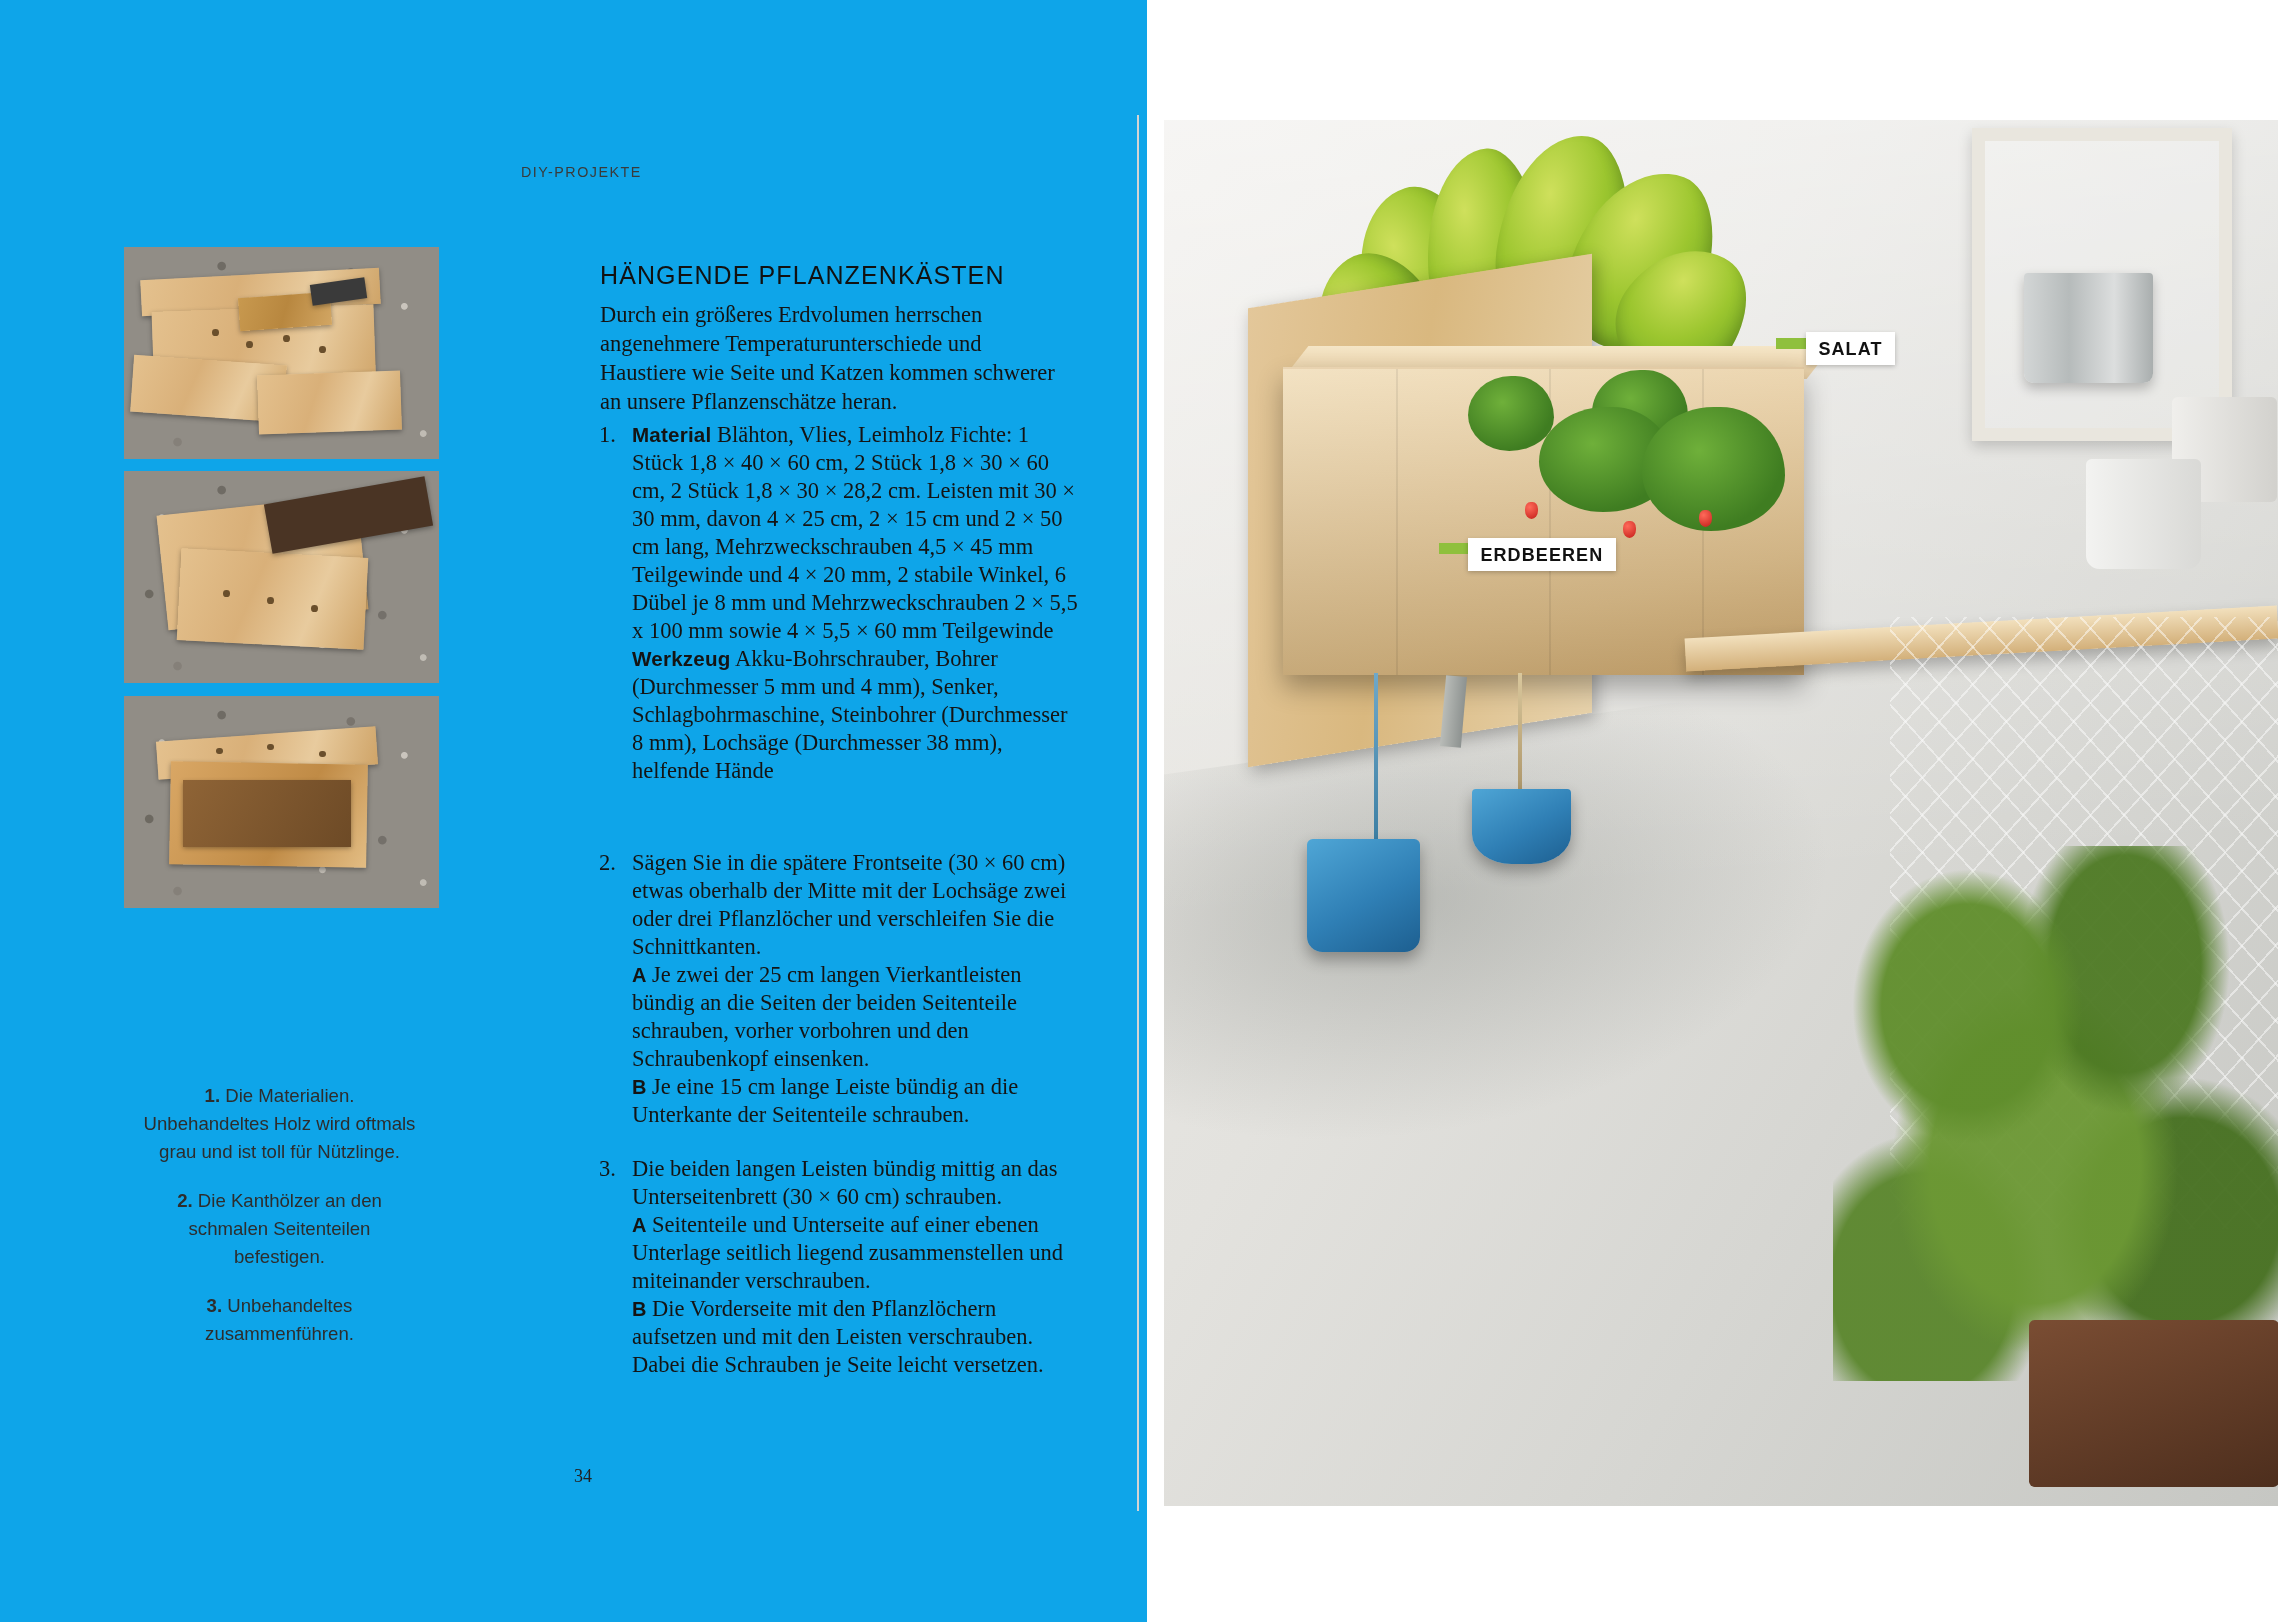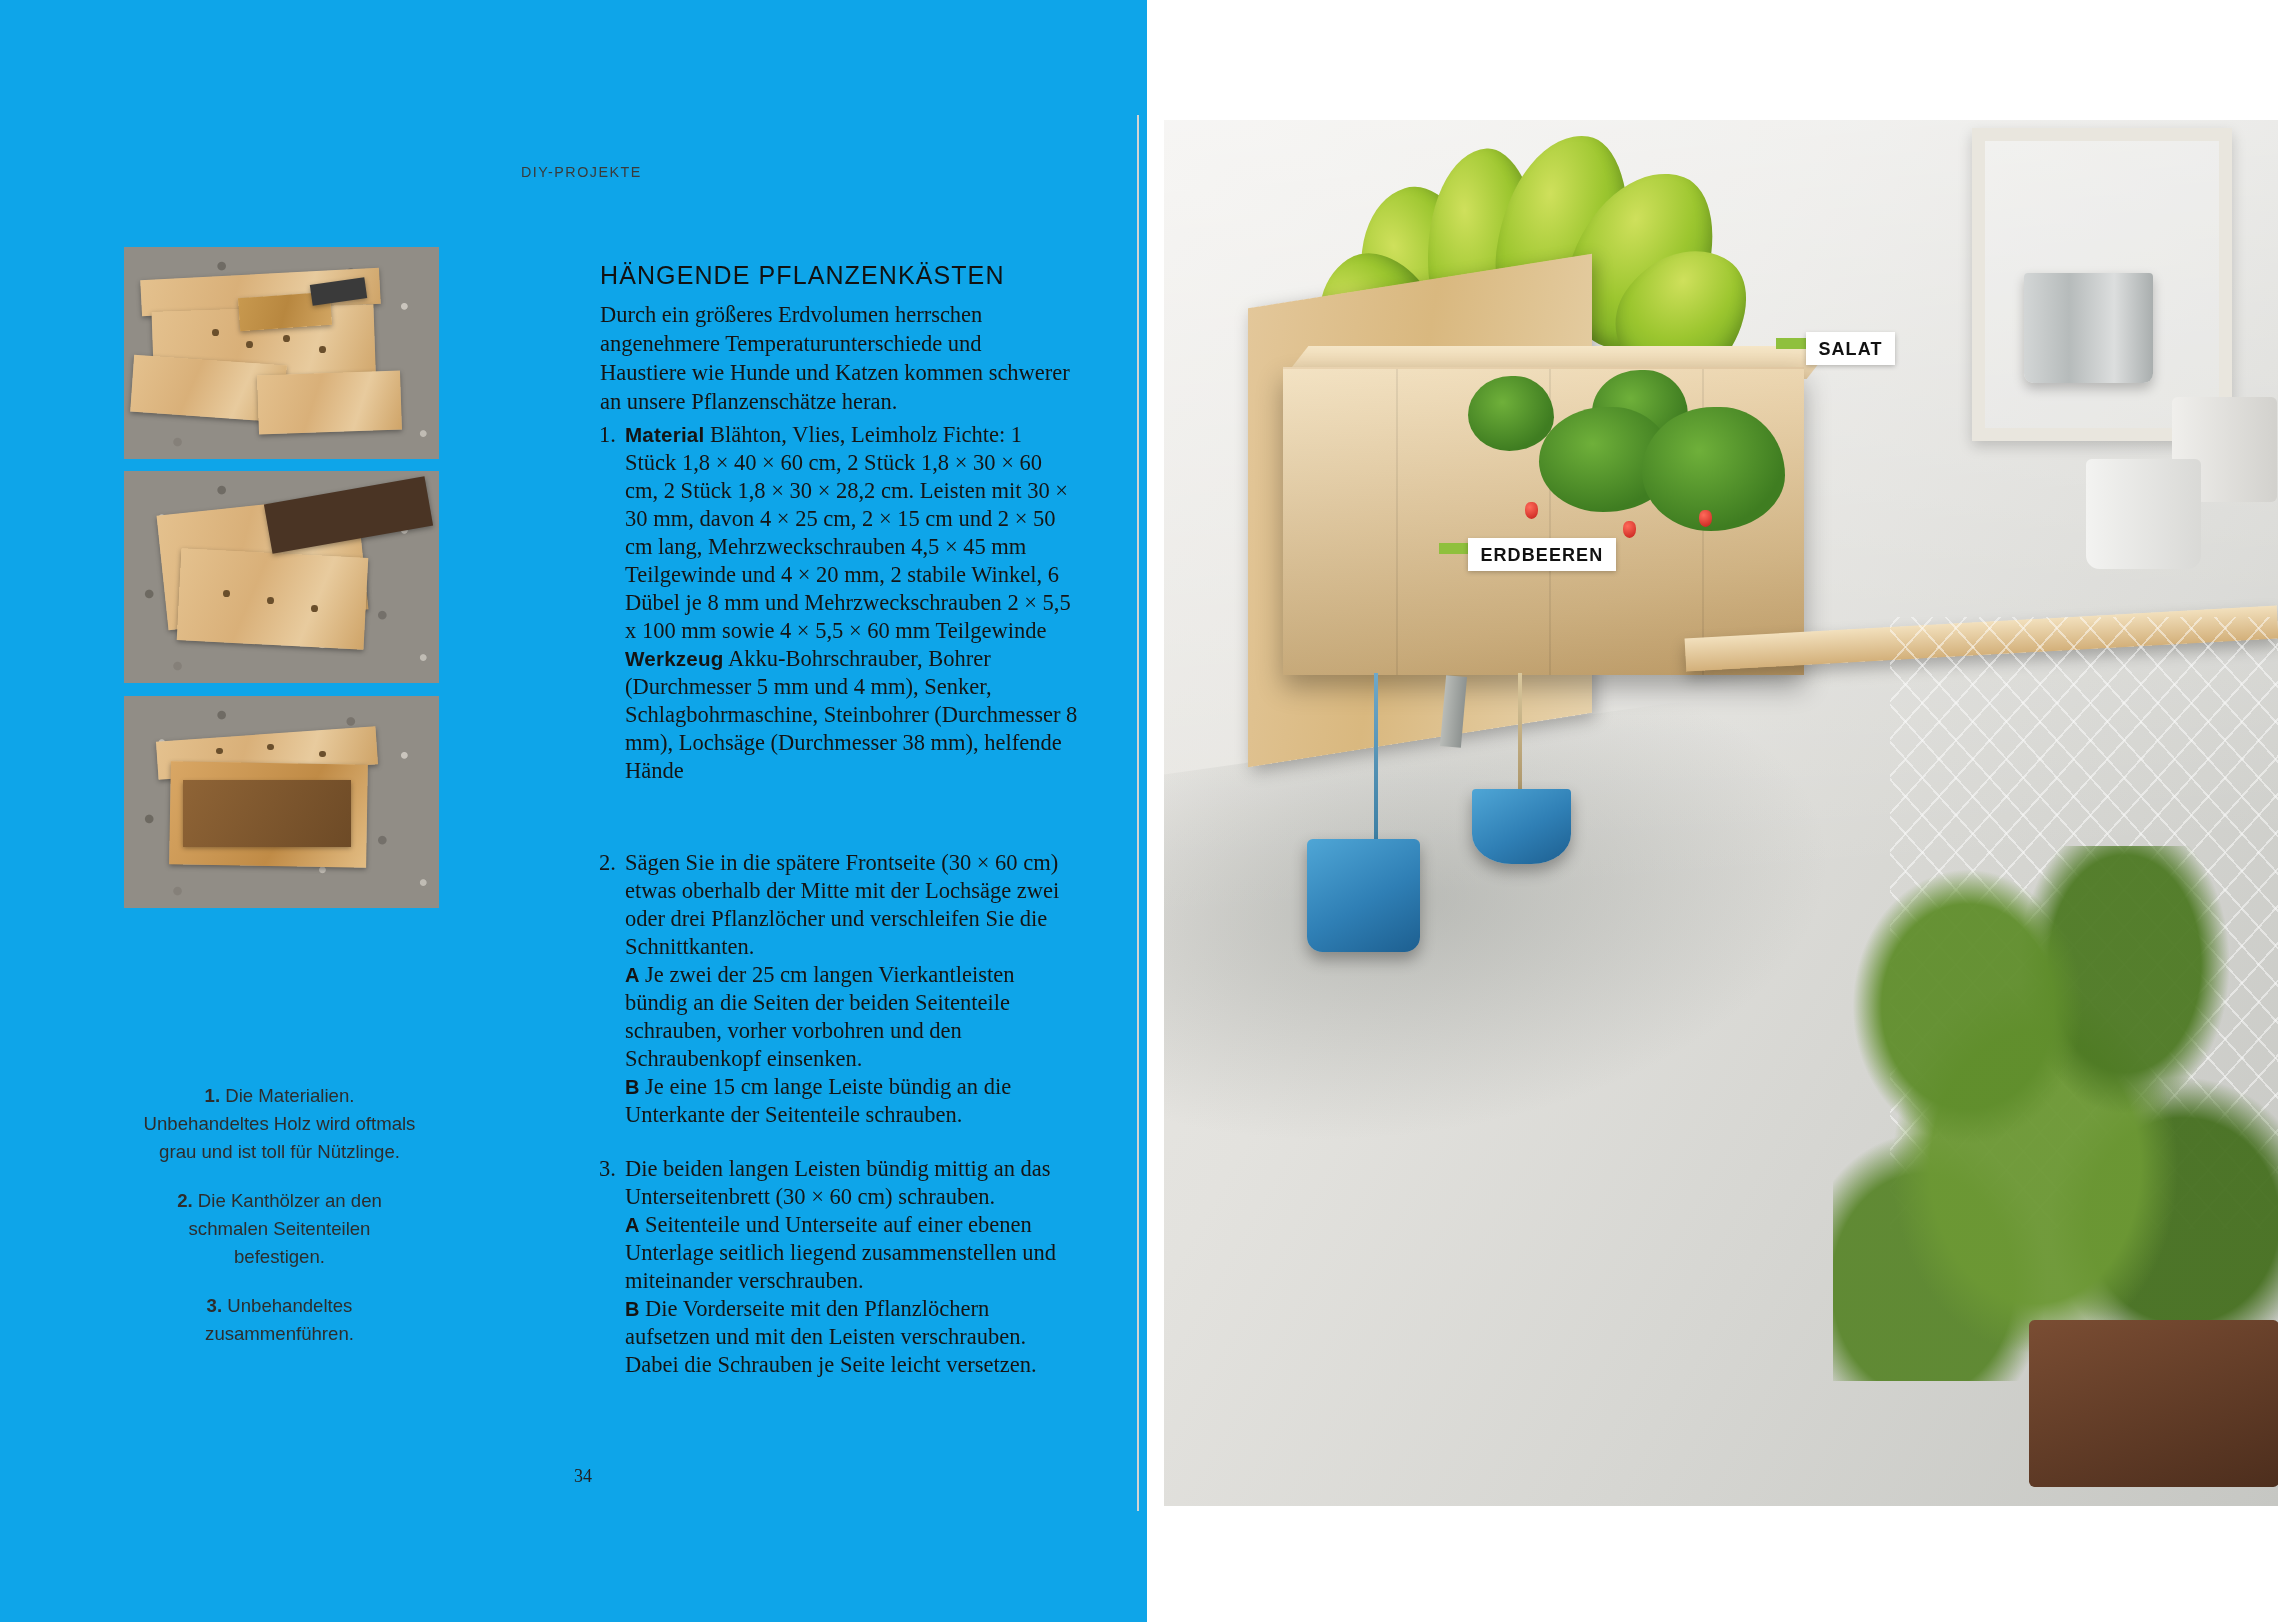--- a/index.html
+++ b/index.html
@@ -68,21 +68,21 @@
     color: #141414;
   }
   .step .num {
     position: absolute;
     left: -1px;
     width: 25px;
     text-align: left;
   }
   .step .body {
     display: block;
-    margin-left: 25px;
+    margin-left: 32px;
   }
   .step-1 { top: 421px; }
   .step-2 { top: 849px; }
   .step-3 { top: 1155px; }
 
   .step b, .lbl {
     font-family: "Liberation Sans", sans-serif;
     font-weight: bold;
     font-size: 20.6px;
     letter-spacing: 0.2px;
@@ -435,21 +435,21 @@
         <b>2.</b>
         <span>Die Kanthölzer an den schmalen Seitenteilen befestigen.</span>
       </p>
       <p>
         <b>3.</b>
         <span>Unbehandeltes zusammenführen.</span>
       </p>
     </div>
 
     <h1 class="headline">HÄNGENDE PFLANZENKÄSTEN</h1>
-    <p class="intro">Durch ein größeres Erdvolumen herrschen angenehmere Temperaturunterschiede und Haustiere wie Hunde und Katzen kommen schwerer an unsere Pflanzenschätze heran.</p>
+    <p class="intro">Durch ein größeres Erdvolumen herrschen angenehmere Temperaturunterschiede und Haustiere wie Seite und Katzen kommen schwerer an unsere Pflanzenschätze heran.</p>
 
     <div class="step step-1">
       <span class="num">1.</span>
       <span class="body">
         <span class="lbl">Material</span>
         <span>Blähton, Vlies, Leimholz Fichte: 1 Stück 1,8 × 40 × 60 cm, 2 Stück 1,8 × 30 × 60 cm, 2 Stück 1,8 × 30 × 28,2 cm. Leisten mit 30 × 30 mm, davon 4 × 25 cm, 2 × 15 cm und 2 × 50 cm lang, Mehrzweckschrauben 4,5 × 45 mm Teilgewinde und 4 × 20 mm, 2 stabile Winkel, 6 Dübel je 8 mm und Mehrzweckschrauben 2 × 5,5 x 100 mm sowie 4 × 5,5 × 60 mm Teilgewinde</span>
         <br>
         <span class="lbl">Werkzeug</span>
         <span>Akku-Bohrschrauber, Bohrer (Durchmesser 5 mm und 4 mm), Senker, Schlagbohrmaschine, Steinbohrer (Durchmesser 8 mm), Lochsäge (Durchmesser 38 mm), helfende Hände</span>
       </span>

